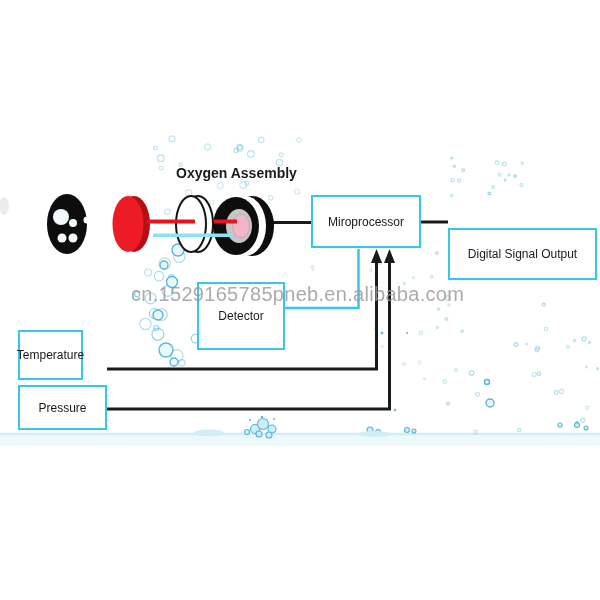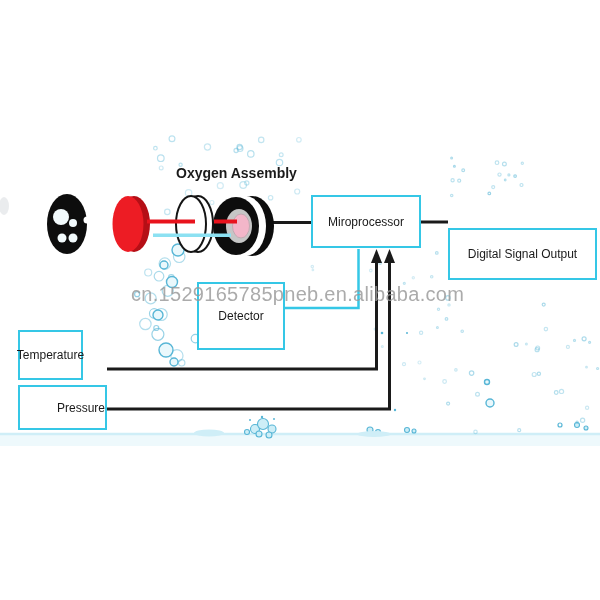--- a/index.html
+++ b/index.html
@@ -250,18 +250,18 @@
   </div>
   <div class="box" style="left:448px;top:204px;width:149px;height:52px;margin-top:24px;">
     <span>Digital Signal Output</span>
   </div>
   <div class="box" style="left:197px;top:282px;width:88px;height:68px;">
     <span>Detector</span>
   </div>
   <div class="box" style="left:18px;top:330px;width:65px;height:50px;">
     <span>Temperature</span>
   </div>
-  <div class="box" style="left:18px;top:385px;width:89px;height:45px;justify-content:flex-end;">
+  <div class="box" style="left:18px;top:385px;width:89px;height:45px;">
     <span>Pressure</span>
   </div>
 
   <div class="watermark">cn.1529165785pneb.en.alibaba.com</div>
 </div>
 
 </body></html>

